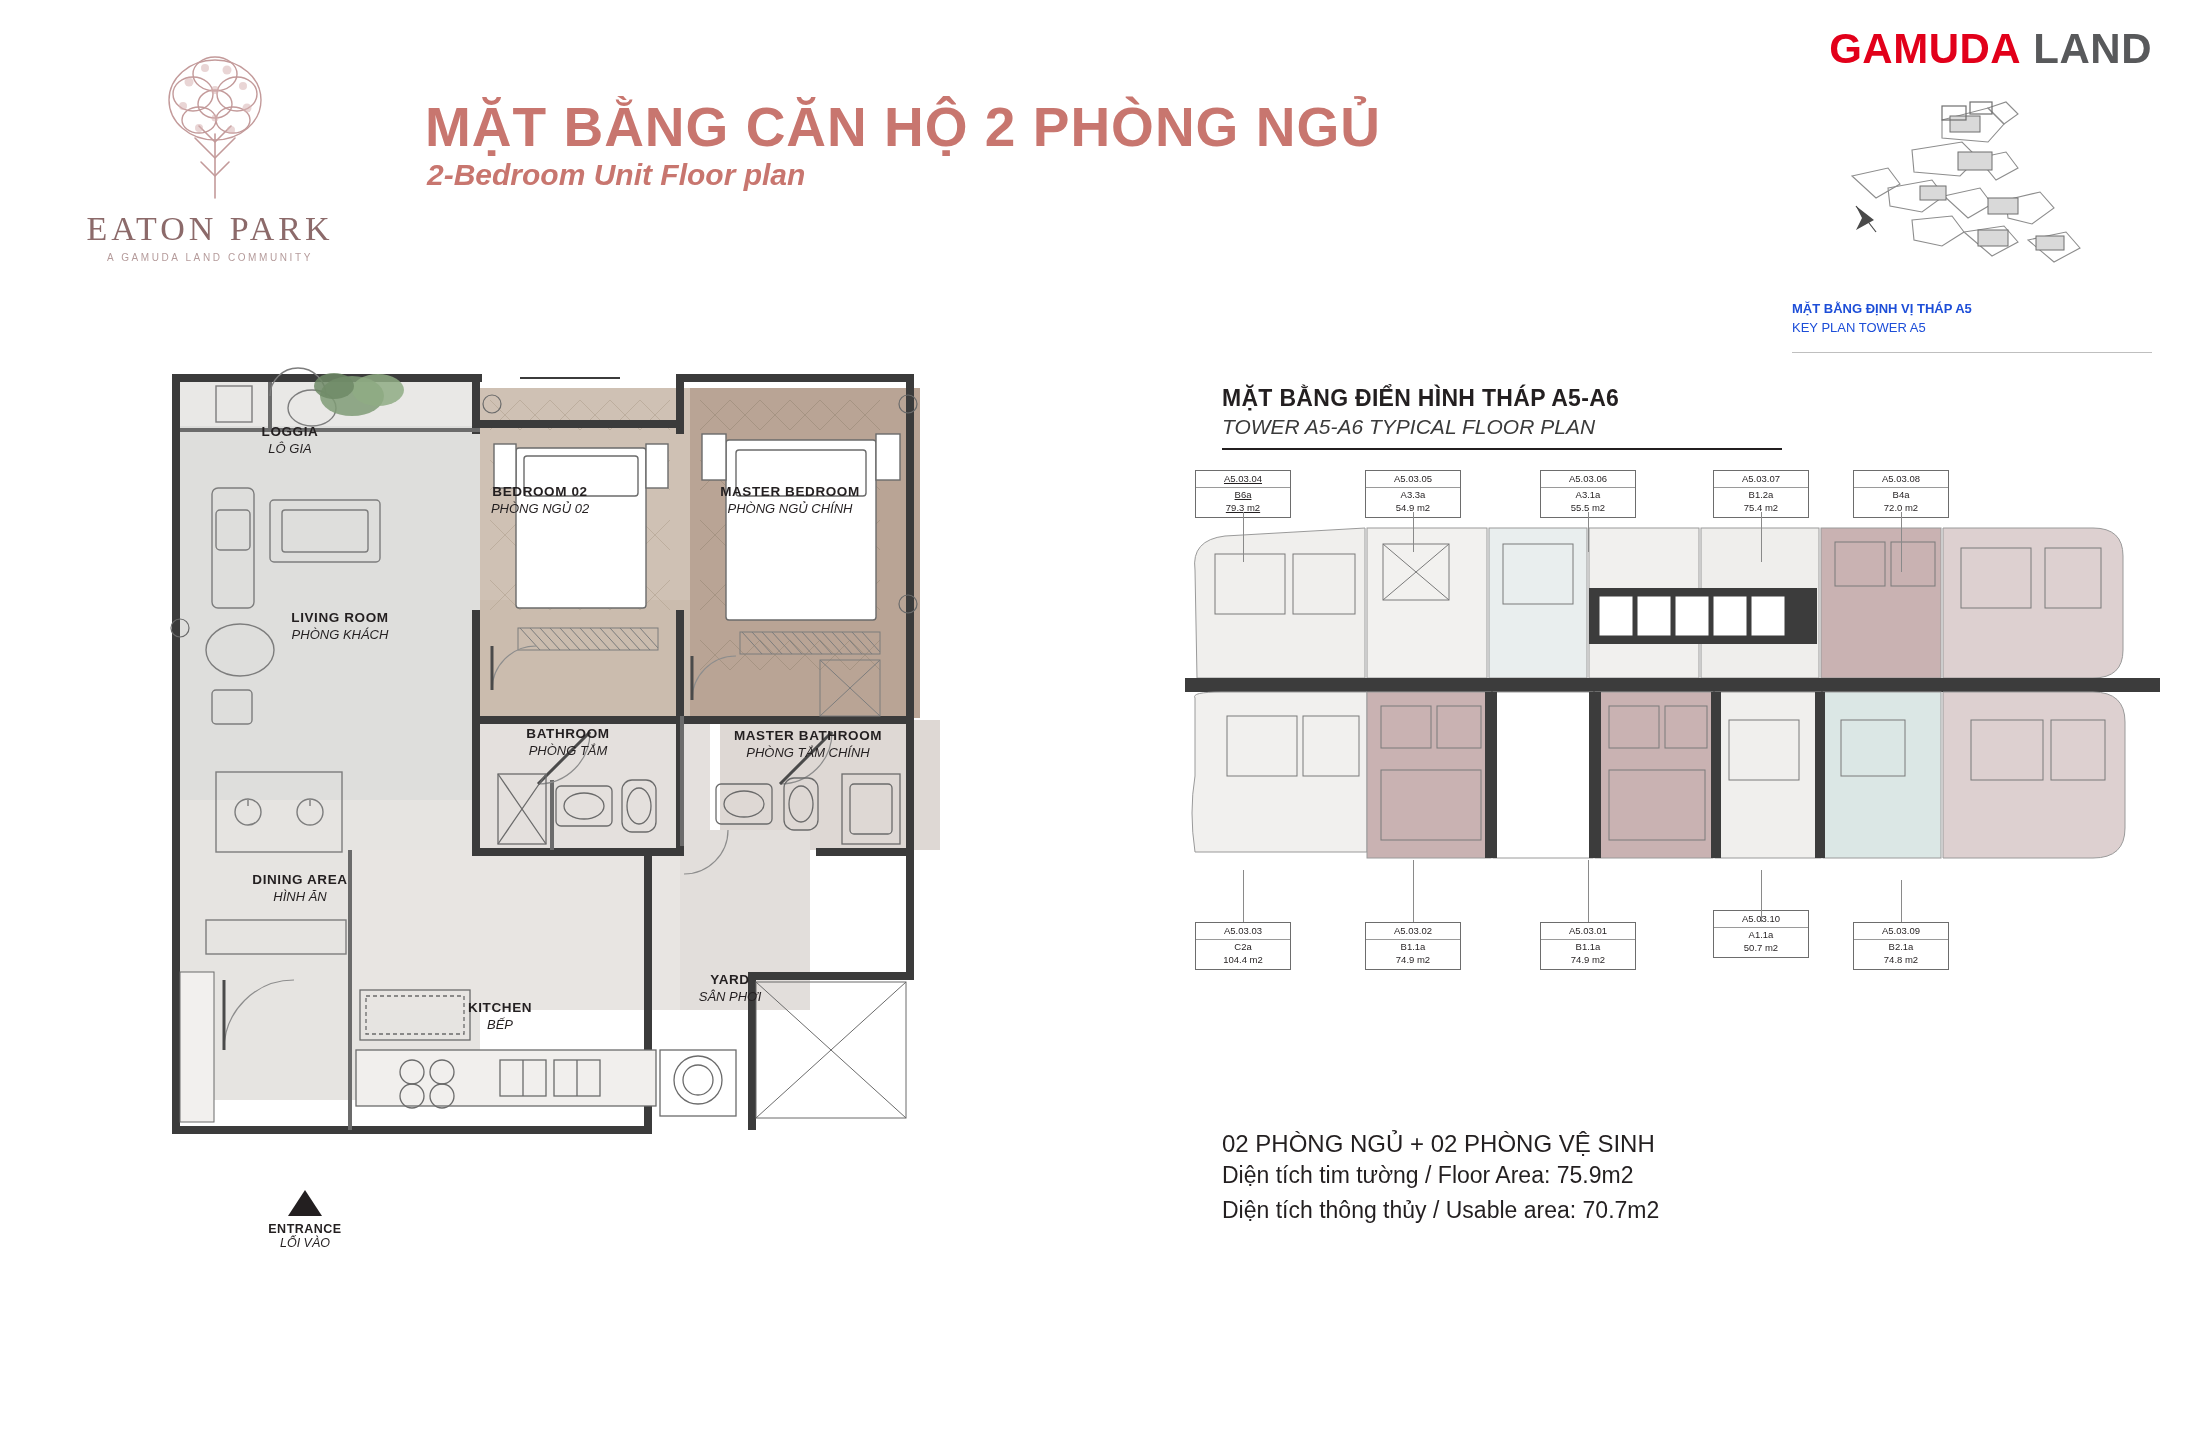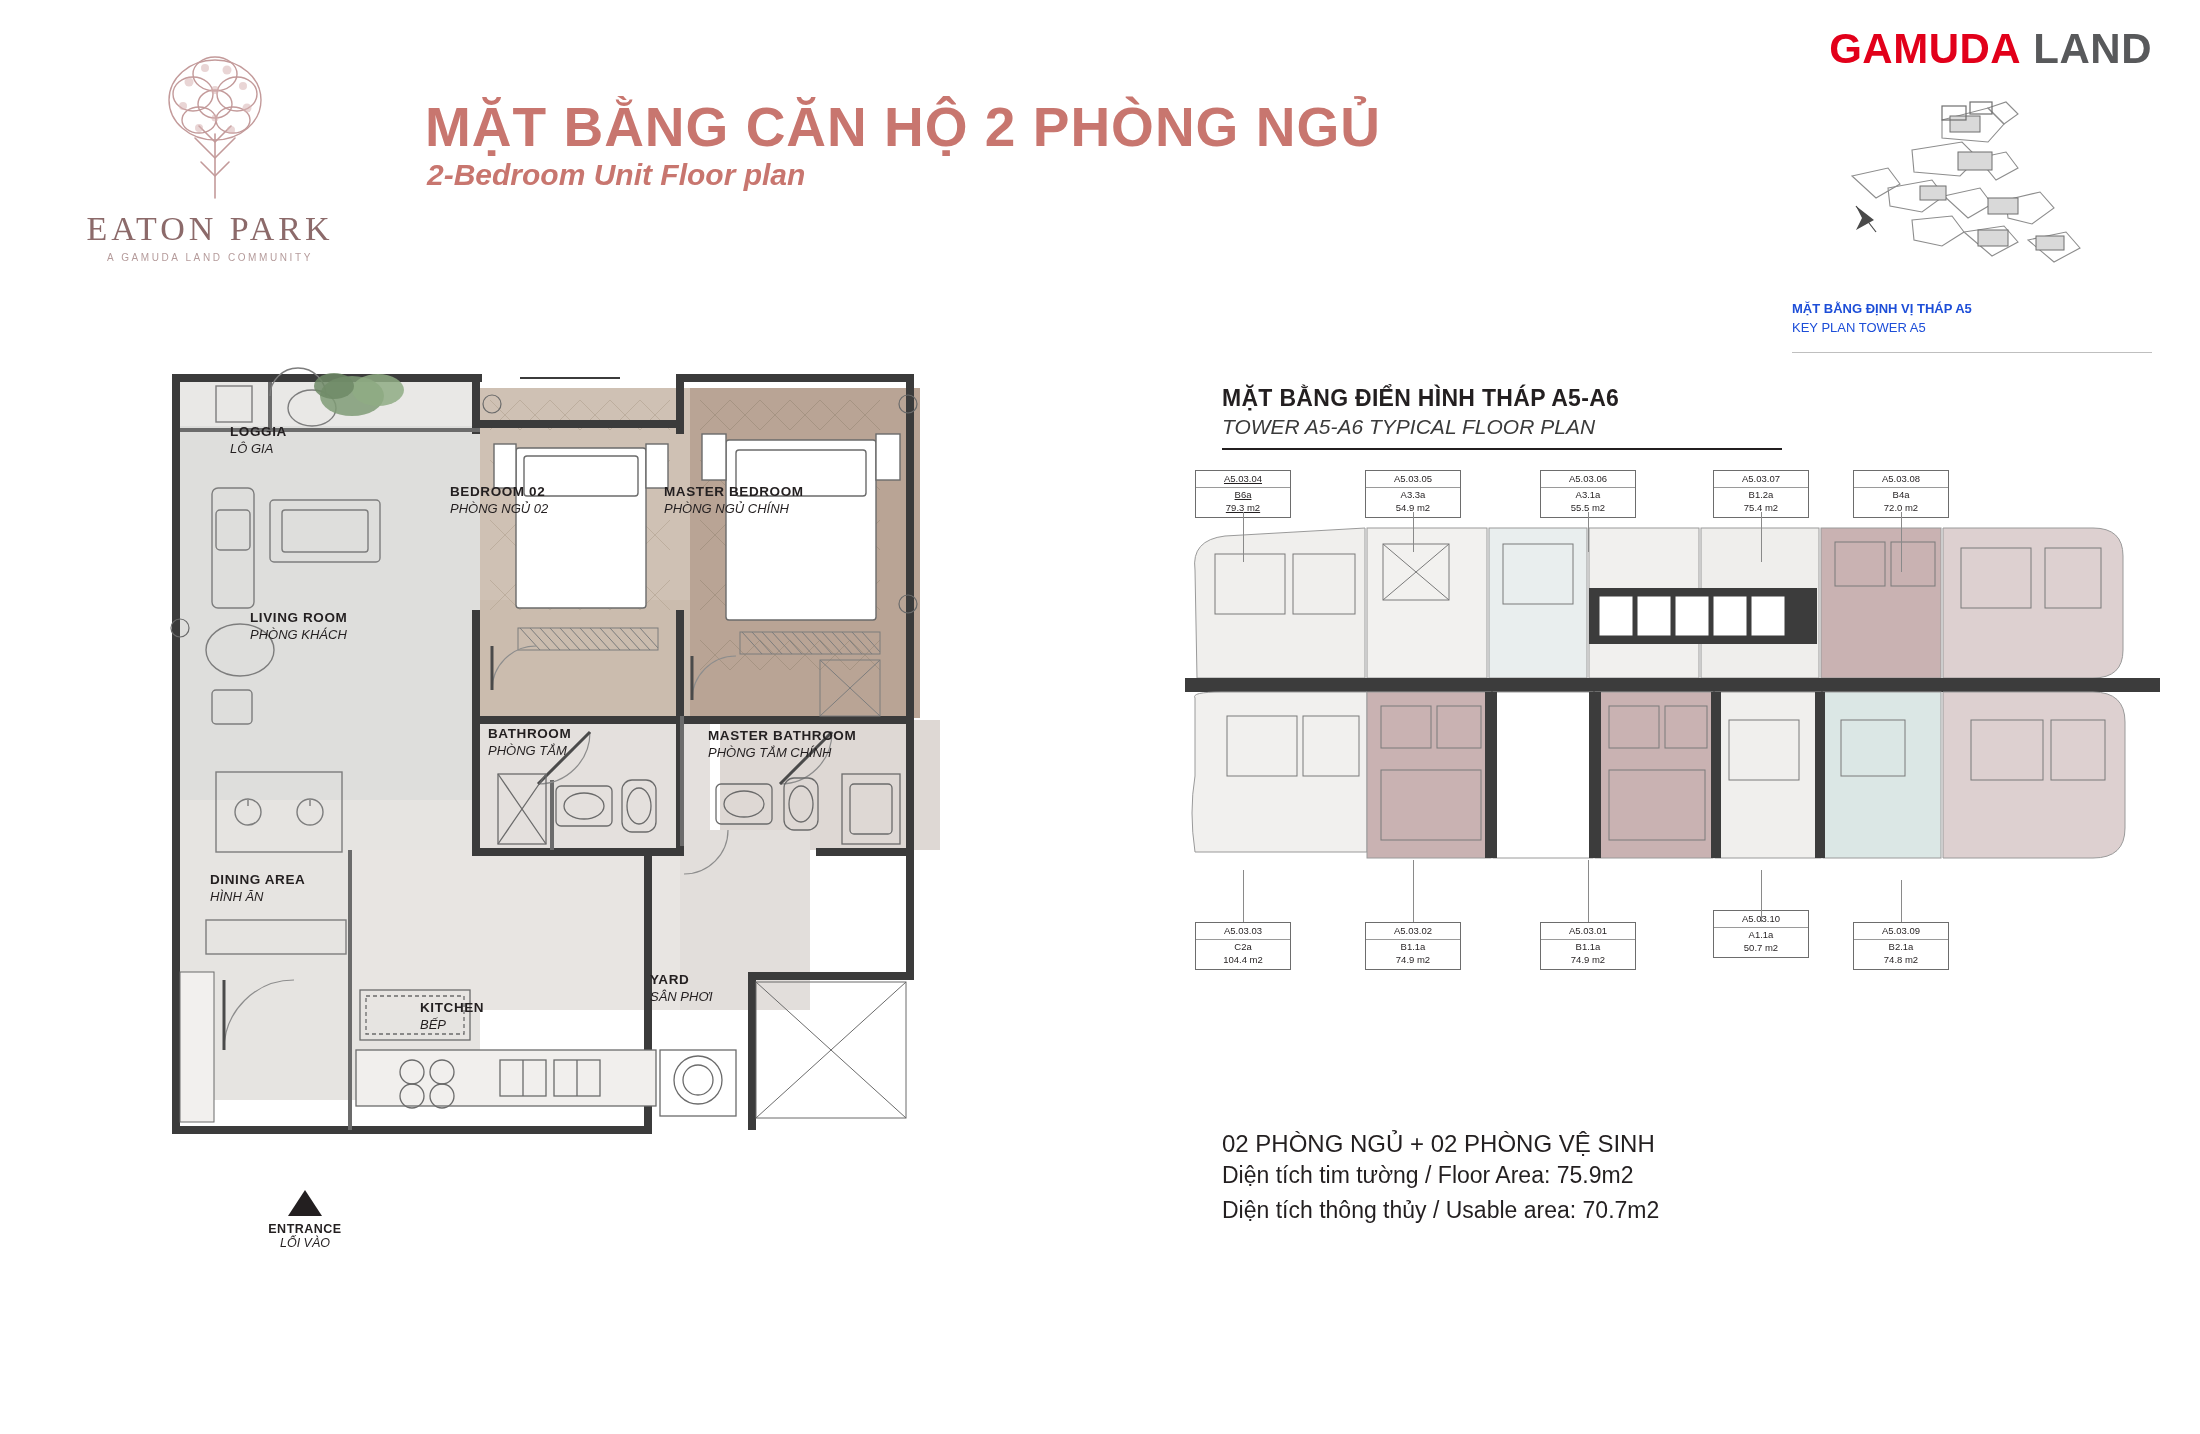--- a/index.html
+++ b/index.html
@@ -52,21 +52,21 @@
     font-size:13px; line-height:1.45; color:#1d4ed8;
   }
   #keyplan-caption .vn { font-weight:bold; }
   #keyplan-rule { position:absolute; right:48px; top:352px; width:360px; height:1px; background:#bfbfbf; }
 
   
   #floorplan-wrap { position:absolute; left:120px; top:360px; width:960px; height:820px; }
   #fp-svg { position:absolute; left:0; top:0; }
 
   .room-label {
-    position:absolute; line-height:1.25; pointer-events:none;
+    position:absolute; text-align:center; line-height:1.25; pointer-events:none;
   }
   .room-label .vn-up { font-size:13.5px; font-weight:bold; letter-spacing:0.6px; color:#231f20; }
   .room-label .vn-it { font-size:13px; font-style:italic; color:#231f20; }
 
   #entrance-block { position:absolute; left:215px; top:1190px; width:180px; text-align:center; }
   #entrance-arrow { width:0;height:0;border-left:17px solid transparent;border-right:17px solid transparent;border-bottom:26px solid #231f20;margin:0 auto 6px; }
   #entrance-block .e1 { font-size:12.5px; font-weight:bold; letter-spacing:.5px;}
   #entrance-block .e2 { font-size:12.5px; font-style:italic; }
 
   
@@ -373,21 +373,21 @@
   </svg>
 
   <div class="room-label" style="left:110px; top:64px; width:120px;">
     <div class="vn-up">LOGGIA</div>
     <div class="vn-it">LÔ GIA</div>
   </div>
   <div class="room-label" style="left:330px; top:124px; width:180px;">
     <div class="vn-up">BEDROOM 02</div>
     <div class="vn-it">PHÒNG NGỦ 02</div>
   </div>
-  <div class="room-label" style="left:544px; top:124px; width:220px;">
+  <div class="room-label" style="left:560px; top:124px; width:220px;">
     <div class="vn-up">MASTER BEDROOM</div>
     <div class="vn-it">PHÒNG NGỦ CHÍNH</div>
   </div>
   <div class="room-label" style="left:130px; top:250px; width:180px;">
     <div class="vn-up">LIVING ROOM</div>
     <div class="vn-it">PHÒNG KHÁCH</div>
   </div>
   <div class="room-label" style="left:90px; top:512px; width:180px;">
     <div class="vn-up">DINING AREA</div>
     <div class="vn-it">HÌNH ĂN</div>

